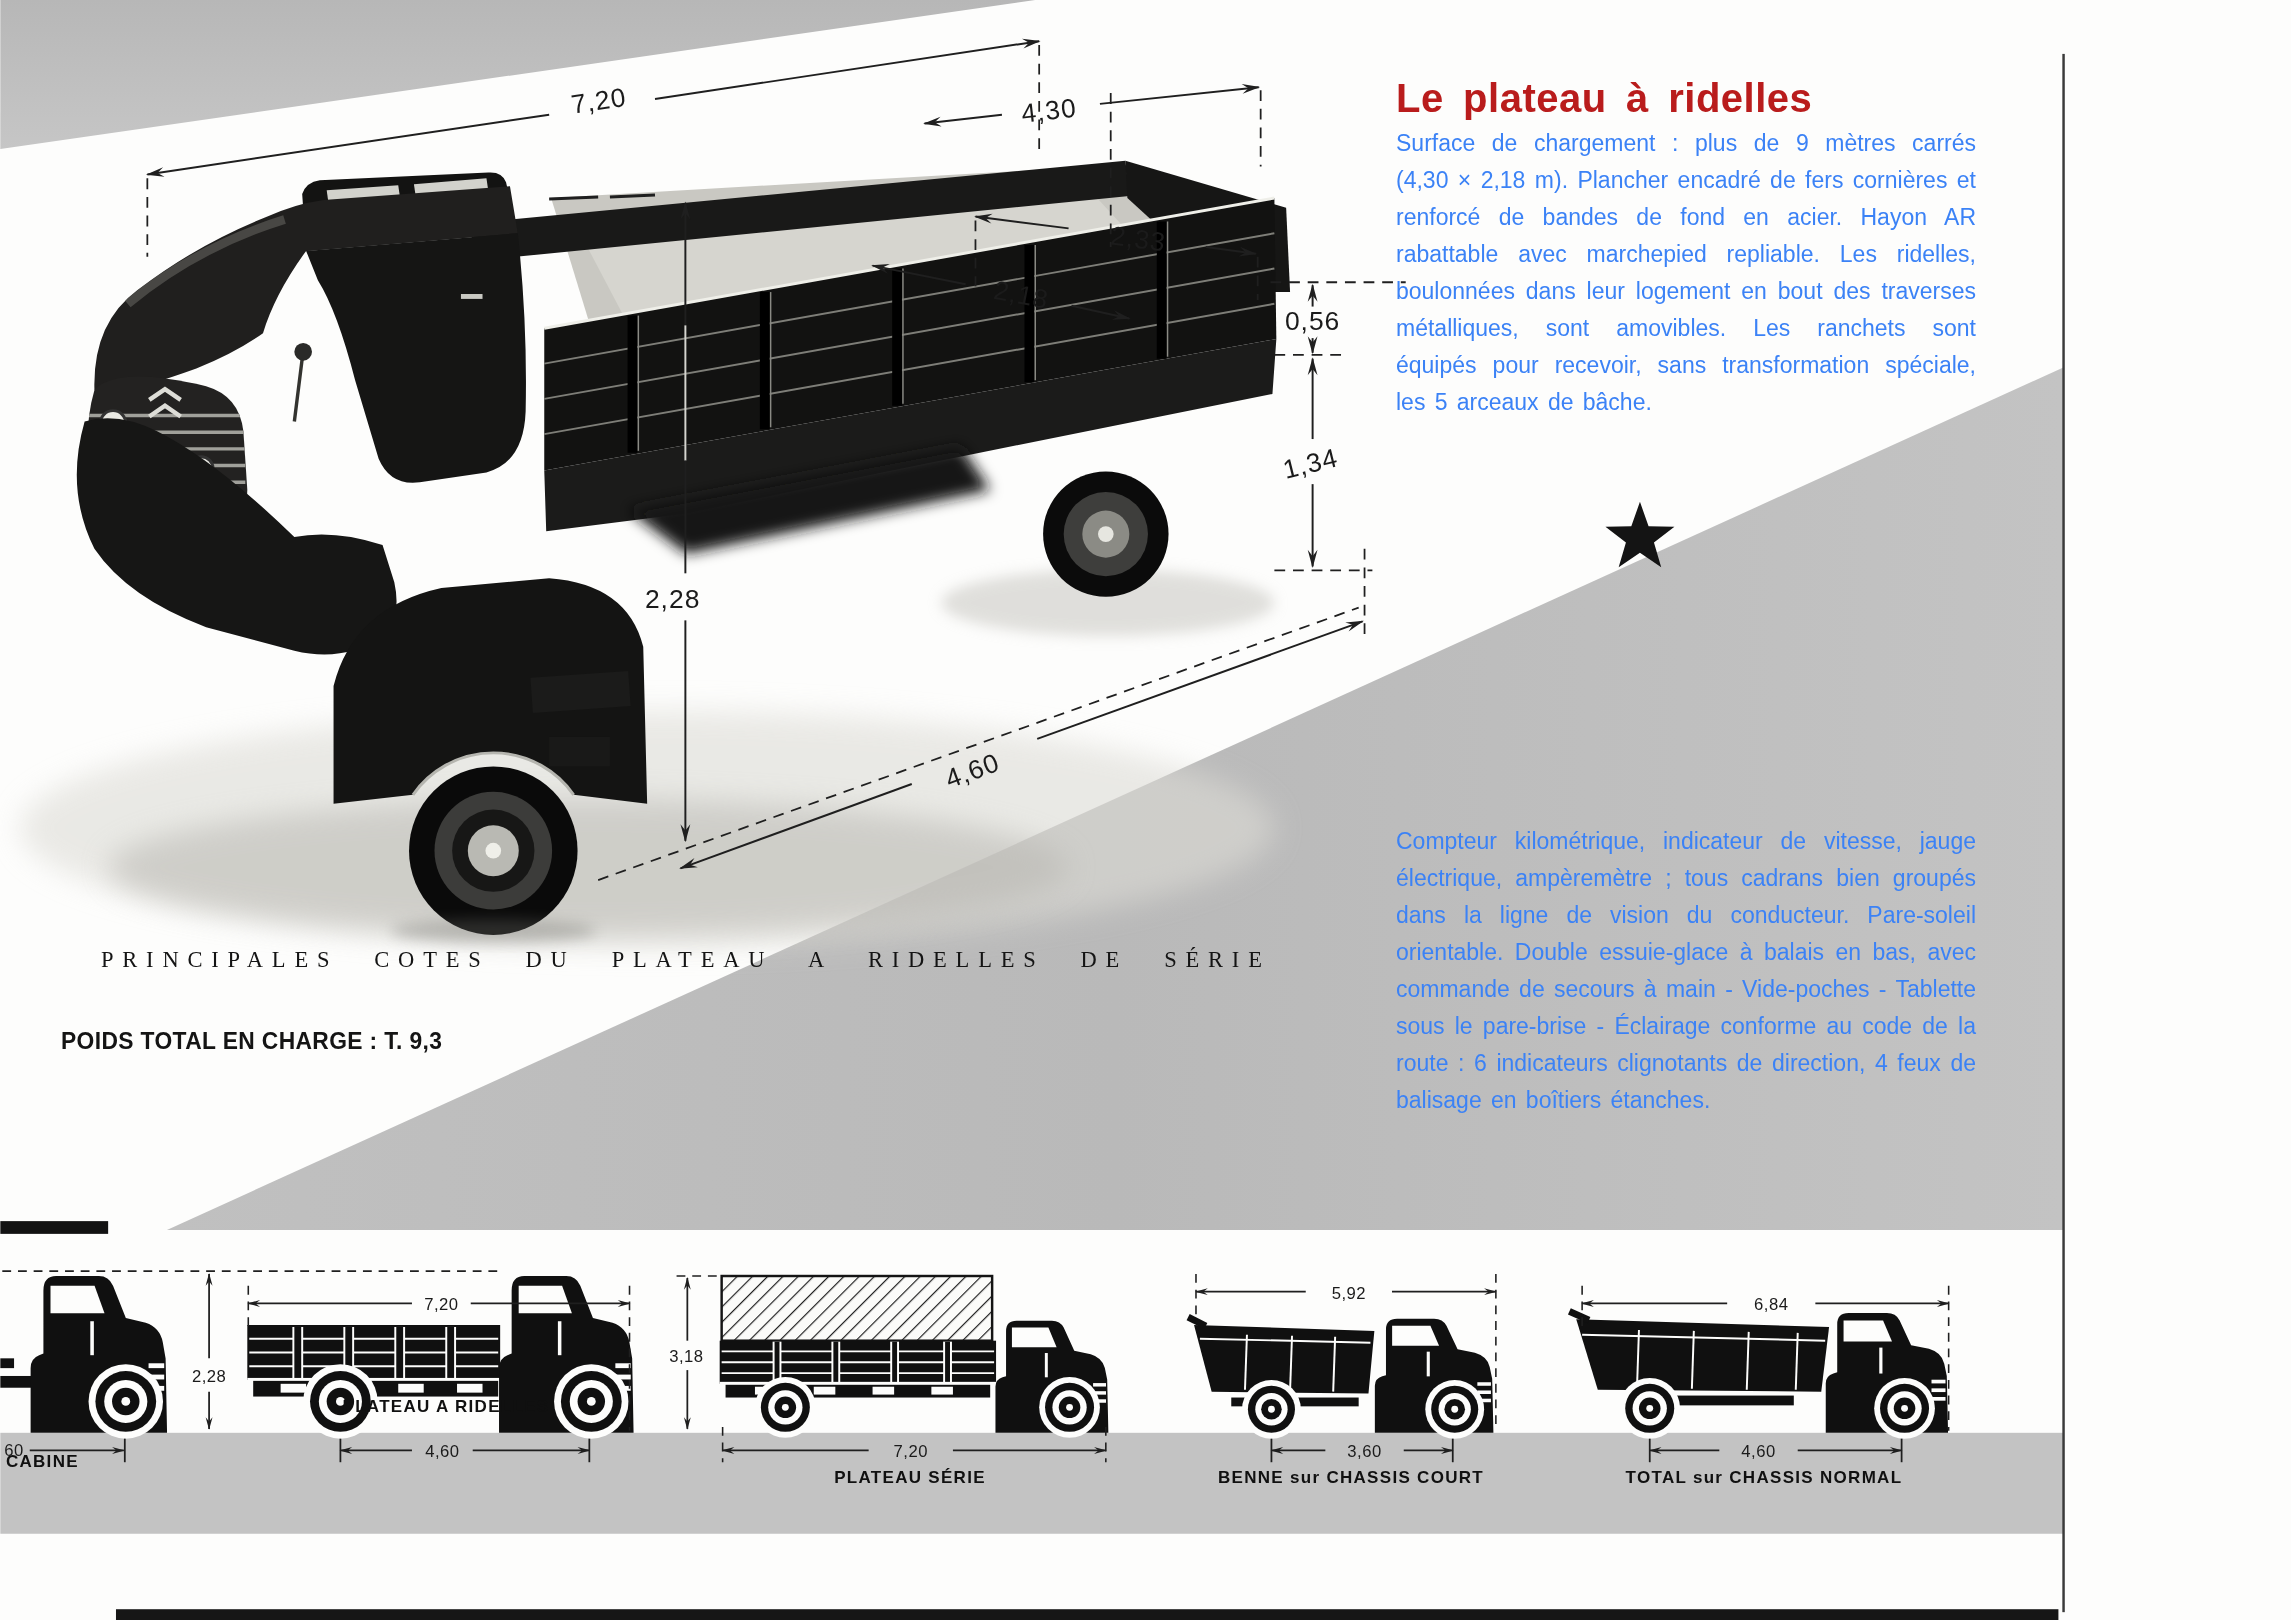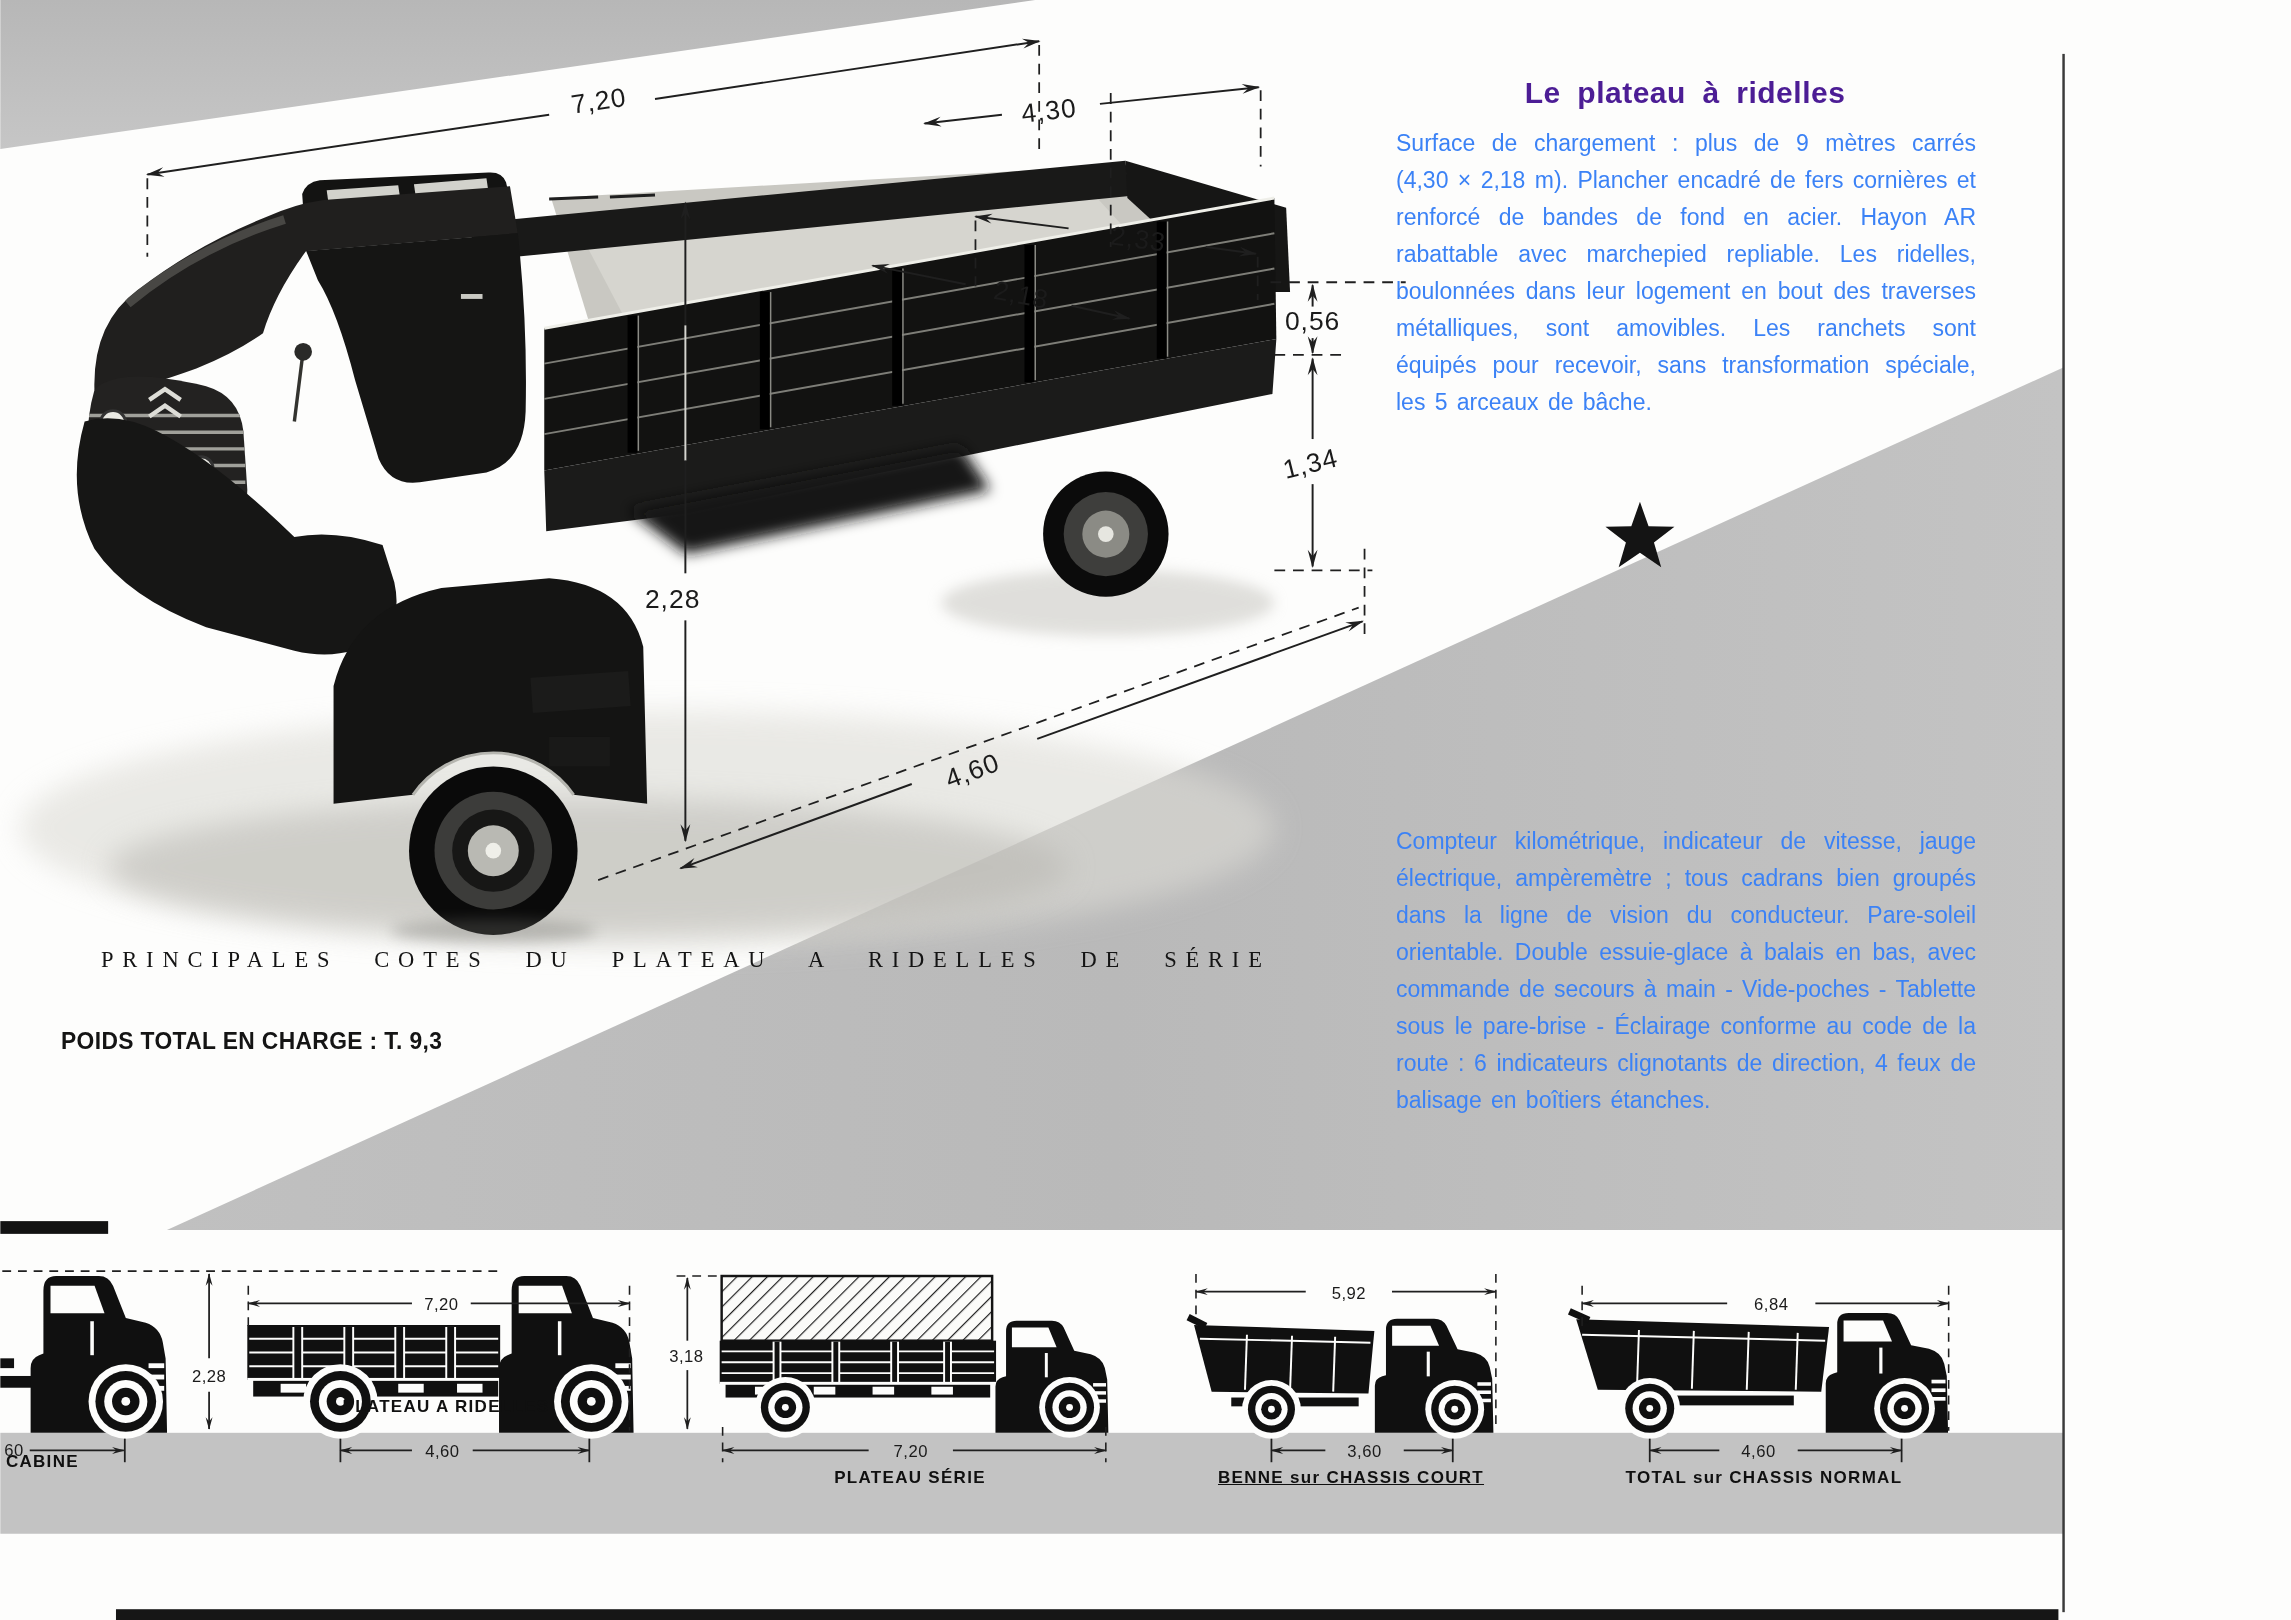--- a/index.html
+++ b/index.html
@@ -1,20 +1,20 @@
 <!DOCTYPE html>
 <html><head>
 <meta charset="utf-8">
 <style>
   html,body{margin:0;padding:0;background:#e8e8e8;}
   .page{position:relative;width:2292px;height:1620px;background:#fdfdfc;overflow:hidden;
         font-family:"Liberation Sans",sans-serif;color:#1a1a1a;}
   svg.layer{position:absolute;left:0;top:0;width:2292px;height:1620px;}
   .txt{position:absolute;}
-  .col-title{width:578px;text-align:center;font-size:30px;font-weight:bold;letter-spacing:0.5px;word-spacing:7.8px;color:#4c1d95;}
+  .col-title{width:578px;text-align:left;font-size:40px;font-weight:bold;letter-spacing:0.5px;word-spacing:7.8px;color:#b91c1c;}
   .col-body{width:580px;font-size:23px;line-height:37px;text-align:justify;word-spacing:2.9px;color:#3b82f6;}
   .caption-main{font-size:22.5px;letter-spacing:8.8px;word-spacing:21.6px;white-space:nowrap;color:#141414;font-family:Liberation Serif, serif;}
   .caption-weight{font-size:24px;font-weight:bold;letter-spacing:0.4px;white-space:nowrap;color:#141414;
                   transform:scaleX(.95);transform-origin:left top;}
   .strip-label{font-size:17px;font-weight:bold;letter-spacing:1.3px;white-space:nowrap;color:#101010;}
   .center{transform:translateX(-50%);}
   text{font-family:"Liberation Sans",sans-serif;fill:#1b1b1b;}
   .dim{font-size:27px;letter-spacing:1px;}
   .dimS{font-size:17px;letter-spacing:.5px;}
   .dln{stroke:#1f1f1f;stroke-width:2;fill:none;}
@@ -457,17 +457,17 @@
   <div class="txt col-body" style="left:1396px;top:125px;">Surface de chargement : plus de 9 mètres carrés (4,30 × 2,18 m). Plancher encadré de fers cornières et renforcé de bandes de fond en acier. Hayon AR rabattable avec marchepied repliable. Les ridelles, boulonnées dans leur logement en bout des traverses métalliques, sont amovibles. Les ranchets sont équipés pour recevoir, sans transformation spéciale, les 5 arceaux de bâche.</div>
 
   <div class="txt col-body" style="left:1396px;top:823px;">Compteur kilométrique, indicateur de vitesse, jauge électrique, ampèremètre ; tous cadrans bien groupés dans la ligne de vision du conducteur. Pare-soleil orientable. Double essuie-glace à balais en bas, avec commande de secours à main - Vide-poches - Tablette sous le pare-brise - Éclairage conforme au code de la route : 6 indicateurs clignotants de direction, 4 feux de balisage en boîtiers étanches.</div>
 
   <div class="txt caption-main" style="left:101px;top:947px;">PRINCIPALES COTES DU PLATEAU A RIDELLES DE SÉRIE</div>
   <div class="txt caption-weight" style="left:61px;top:1027px;">POIDS TOTAL EN CHARGE : T. 9,3</div>
 
   <div class="txt strip-label" style="left:5.9px;top:1452px;">CABINE</div>
   <div class="txt strip-label center" style="left:446px;top:1397px;">PLATEAU A RIDELLES</div>
   <div class="txt strip-label center" style="left:910px;top:1468px;">PLATEAU SÉRIE</div>
-  <div class="txt strip-label center" style="left:1351px;top:1468px;text-decoration:underline;">BENNE sur CHASSIS COURT</div>
+  <div class="txt strip-label center" style="left:1351px;top:1468px;">BENNE sur CHASSIS COURT</div>
   <div class="txt strip-label center" style="left:1764px;top:1468px;">TOTAL sur CHASSIS NORMAL</div>
 
 </div>
 
 
 </body></html>

